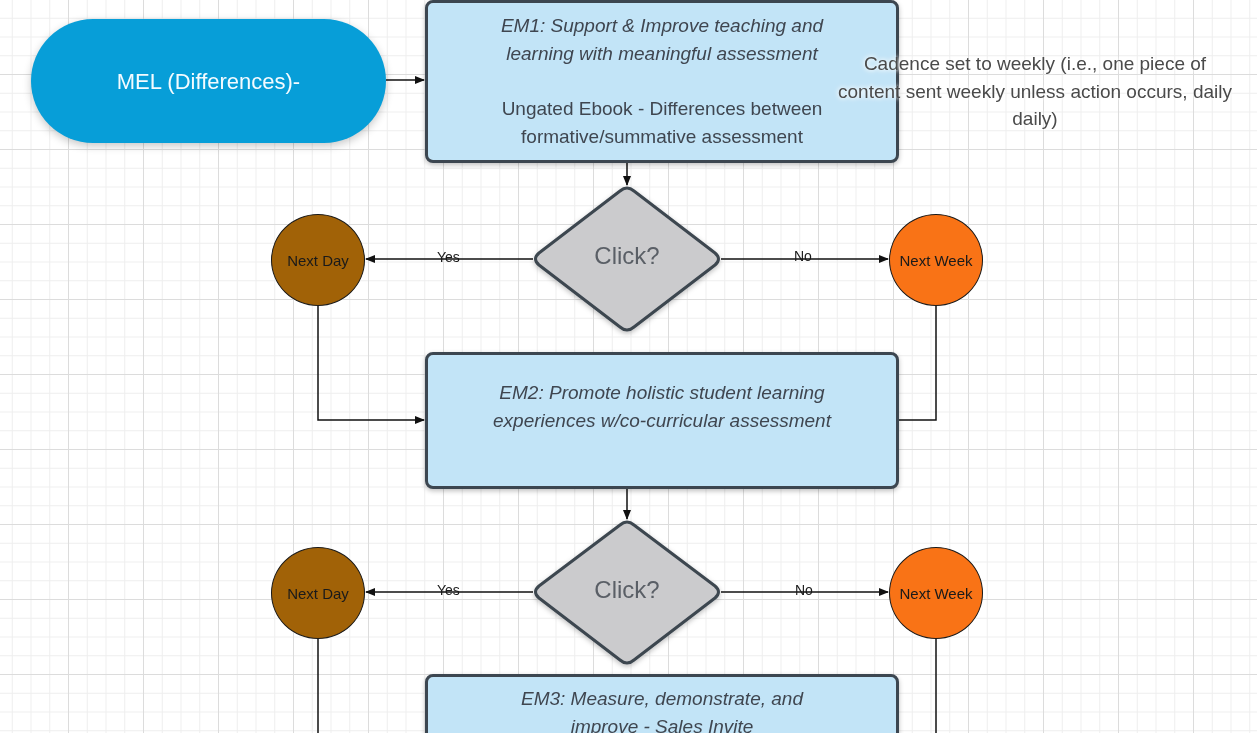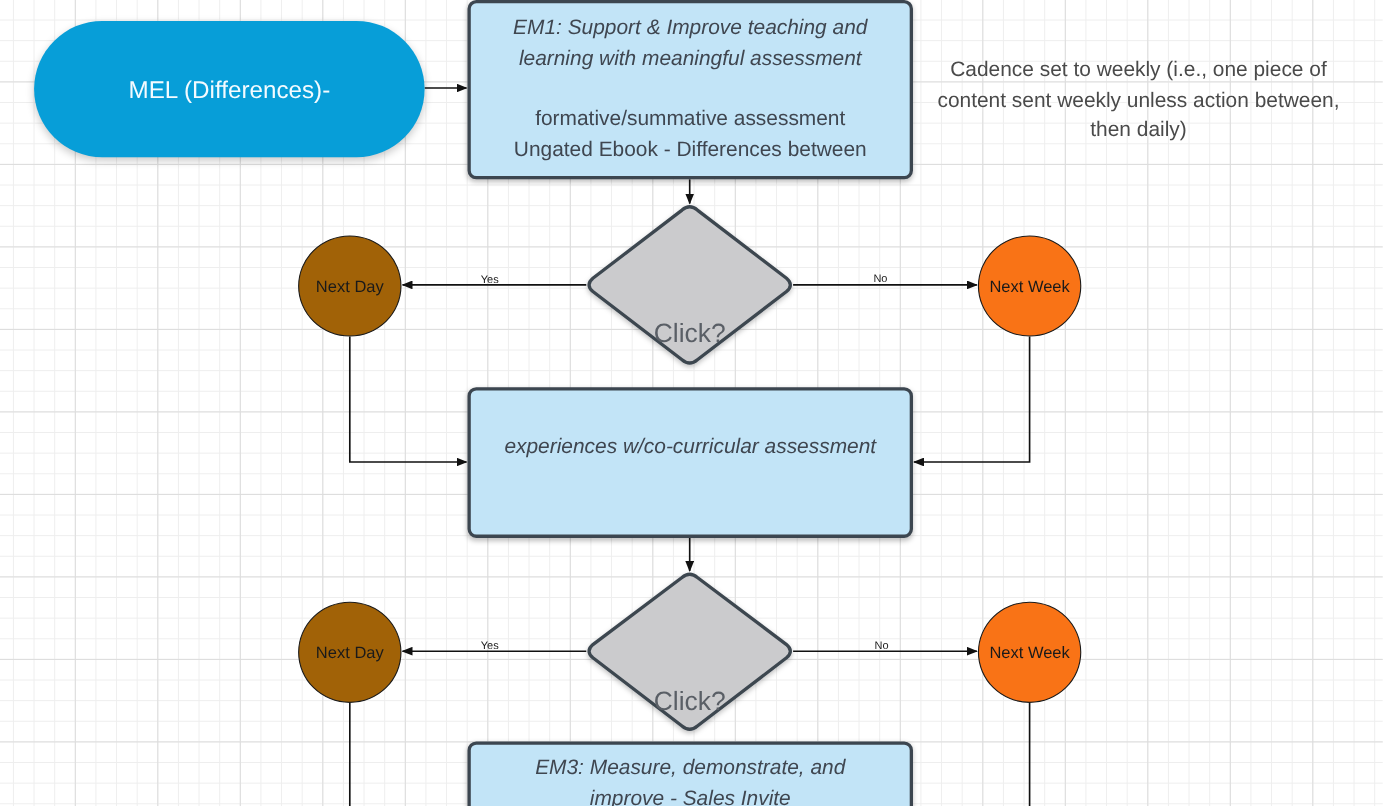--- a/index.html
+++ b/index.html
@@ -16,21 +16,21 @@
     font-family: "Liberation Sans", sans-serif;
   }
   #canvas { position: absolute; left: 0; top: 0; width: 1257px; height: 733px; }
   .node { position: absolute; box-sizing: border-box; display: flex; flex-direction: column; align-items: center; justify-content: center; text-align: center; }
   .start {
     left: 31px; top: 19px; width: 355px; height: 124px; border-radius: 62px;
     background: #079ed8; color: #f4fbff; font-size: 22px; line-height: 33px;
     box-shadow: 0 3px 8px rgba(0,0,0,0.22);
   }
   .process {
-    left: 425px; width: 405px; background: #c2e4f7; border: 3px solid #3c4650; border-radius: 8px;
+    left: 425px; width: 474px; background: #c2e4f7; border: 3px solid #3c4650; border-radius: 8px;
     color: #3f4650; font-size: 19px; line-height: 28px;
     box-shadow: 0 2px 5px rgba(0,0,0,0.25);
   }
   .process .title { font-style: italic; }
   .process .gap { height: 27px; }
   #em1 { top: 0px; height: 163px; }
   #em2 { top: 352px; height: 137px; }
   #em3 { top: 674px; height: 90px; justify-content: flex-start; padding-top: 8px; }
   .note {
     left: 835px; top: 50px; width: 400px; color: #4a4a4a; font-size: 19px; line-height: 27.5px;
@@ -38,24 +38,24 @@
   }
   .circle {
     width: 94px; height: 92px; border-radius: 50%; border: 1.5px solid #1a1a1a; color: #1a1a1a; font-size: 15px;
   }
   .green { background: #a16207; }
   .red { background: #f97316; }
   #nextday1 { left: 271px; top: 214px; }
   #nextweek1 { left: 889px; top: 214px; }
   #nextday2 { left: 271px; top: 547px; }
   #nextweek2 { left: 889px; top: 547px; }
-  .diamond-label { position: absolute; width: 120px; text-align: center; color: #5a5f66; font-size: 24px; margin-top: 48px; }
+  .diamond-label { position: absolute; width: 120px; text-align: center; color: #5a5f66; font-size: 24px; }
   #click1-label { left: 567px; top: 242px; }
   #click2-label { left: 567px; top: 576px; }
-  .edge-label { position: absolute; background: transparent; color: #1a1a1a; font-size: 10px; padding: 0 1px; }
+  .edge-label { position: absolute; background: transparent; color: #1a1a1a; font-size: 14px; padding: 0 1px; }
   #yes1 { left: 436px; top: 249px; }
   #no1 { left: 793px; top: 248px; }
   #yes2 { left: 436px; top: 582px; }
   #no2 { left: 794px; top: 582px; }
 </style>
 </head>
 <body>
 
 <svg id="canvas" width="1257" height="733" viewBox="0 0 1257 733">
   <defs>
@@ -94,39 +94,40 @@
 </svg>
 
 <div class="node start">
   <div>MEL (Differences)-</div>
 </div>
 
 <div class="node process" id="em1">
   <div class="title">EM1: Support &amp; Improve teaching and</div>
   <div class="title">learning with meaningful assessment</div>
   <div class="gap"></div>
+  <div>Ungated Ebook - Differences between</div>
   <div>formative/summative assessment</div>
-  <div>Ungated Ebook - Differences between</div>
 </div>
 
 <div class="node note">
-  <div>Cadence set to weekly (i.e., one piece of content sent weekly unless action between, then daily)</div>
+  <div>Cadence set to weekly (i.e., one piece of content sent weekly unless action occurs, daily daily)</div>
 </div>
 
 <div class="diamond-label" id="click1-label">Click?</div>
 <div class="edge-label" id="yes1">Yes</div>
 <div class="edge-label" id="no1">No</div>
 <div class="node circle green" id="nextday1">
   <span>Next Day</span>
 </div>
 <div class="node circle red" id="nextweek1">
   <span>Next Week</span>
 </div>
 
 <div class="node process" id="em2">
+  <div class="title">EM2: Promote holistic student learning</div>
   <div class="title">experiences w/co-curricular assessment</div>
   <div class="gap"></div>
 </div>
 
 <div class="diamond-label" id="click2-label">Click?</div>
 <div class="edge-label" id="yes2">Yes</div>
 <div class="edge-label" id="no2">No</div>
 <div class="node circle green" id="nextday2">
   <span>Next Day</span>
 </div>

